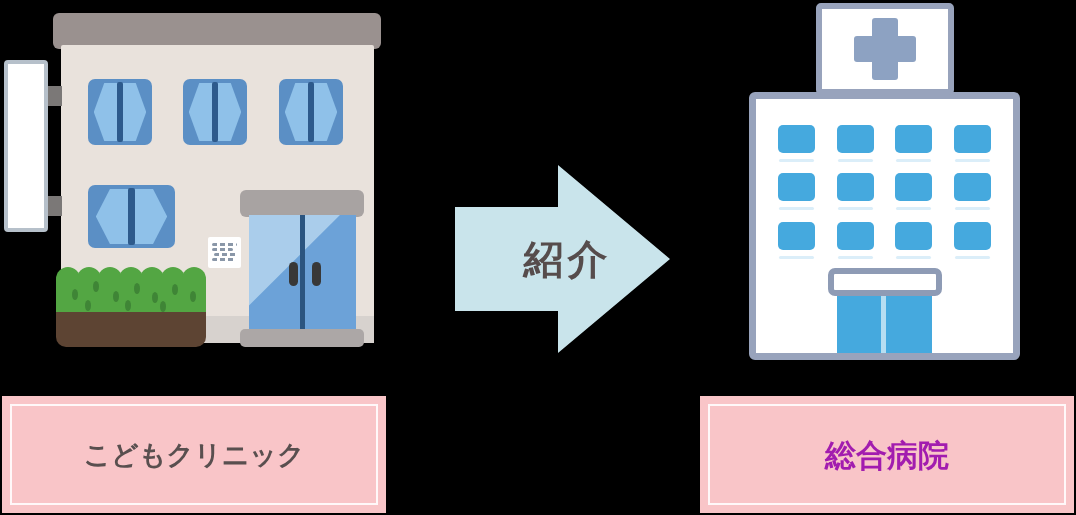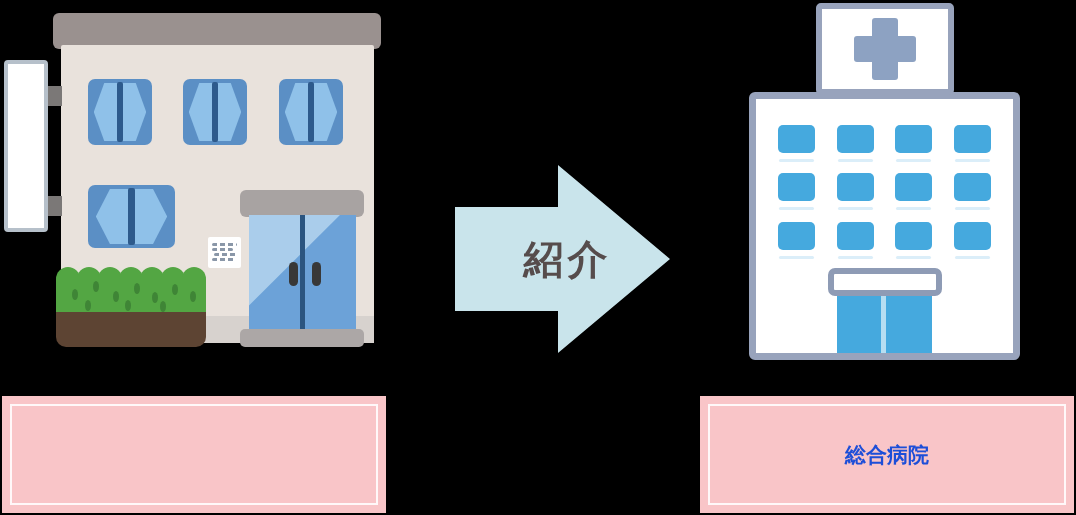--- a/index.html
+++ b/index.html
@@ -54,21 +54,21 @@
   .h-entrance-sign{left:828px;top:268px;width:114px;height:28px;background:#ffffff;
     border:6px solid #8e9bb5;border-radius:7px;box-sizing:border-box;}
   .h-door{left:837px;top:296px;width:95px;height:57px;background:#45a9de;overflow:hidden;}
   .h-door .divider{position:absolute;left:44px;top:0;bottom:0;width:5px;background:#b6def2;}
 
   
   .label-box{top:396px;height:117px;background:#f9c5c8;display:flex;
     align-items:center;justify-content:center;flex-direction:column;}
   .label-box .inner-border{position:absolute;inset:8px;border:2px solid rgba(255,255,255,0.88);pointer-events:none;}
   .label-line{color:#594f4f;font-weight:600;font-size:27px;line-height:40px;text-align:center;}
-  .label-single{color:#1d4ed8;font-weight:600;font-size:21px;line-height:40px;text-align:center;}
+  .label-single{color:#a21caf;font-weight:600;font-size:31px;line-height:40px;text-align:center;}
 </style>
 </head>
 <body>
 
 <div class="stage">
 
   <div>
     <div class="abs cl-roof"></div>
     <div class="abs cl-wall"></div>
     <div class="abs cl-base"></div>
@@ -157,20 +157,21 @@
     <div class="abs h-window" style="left:954px;top:222px;"></div>
 
     <div class="abs h-entrance-sign"></div>
     <div class="abs h-door">
       <div class="divider"></div>
     </div>
   </div>
 
   <div class="abs label-box" style="left:2px;width:384px;">
     <div class="inner-border"></div>
+    <div class="label-line">こどもクリニック</div>
   </div>
 
   <div class="abs label-box" style="left:700px;width:374px;">
     <div class="inner-border"></div>
     <div class="label-single">総合病院</div>
   </div>
 
 </div>
 
 </body></html>

